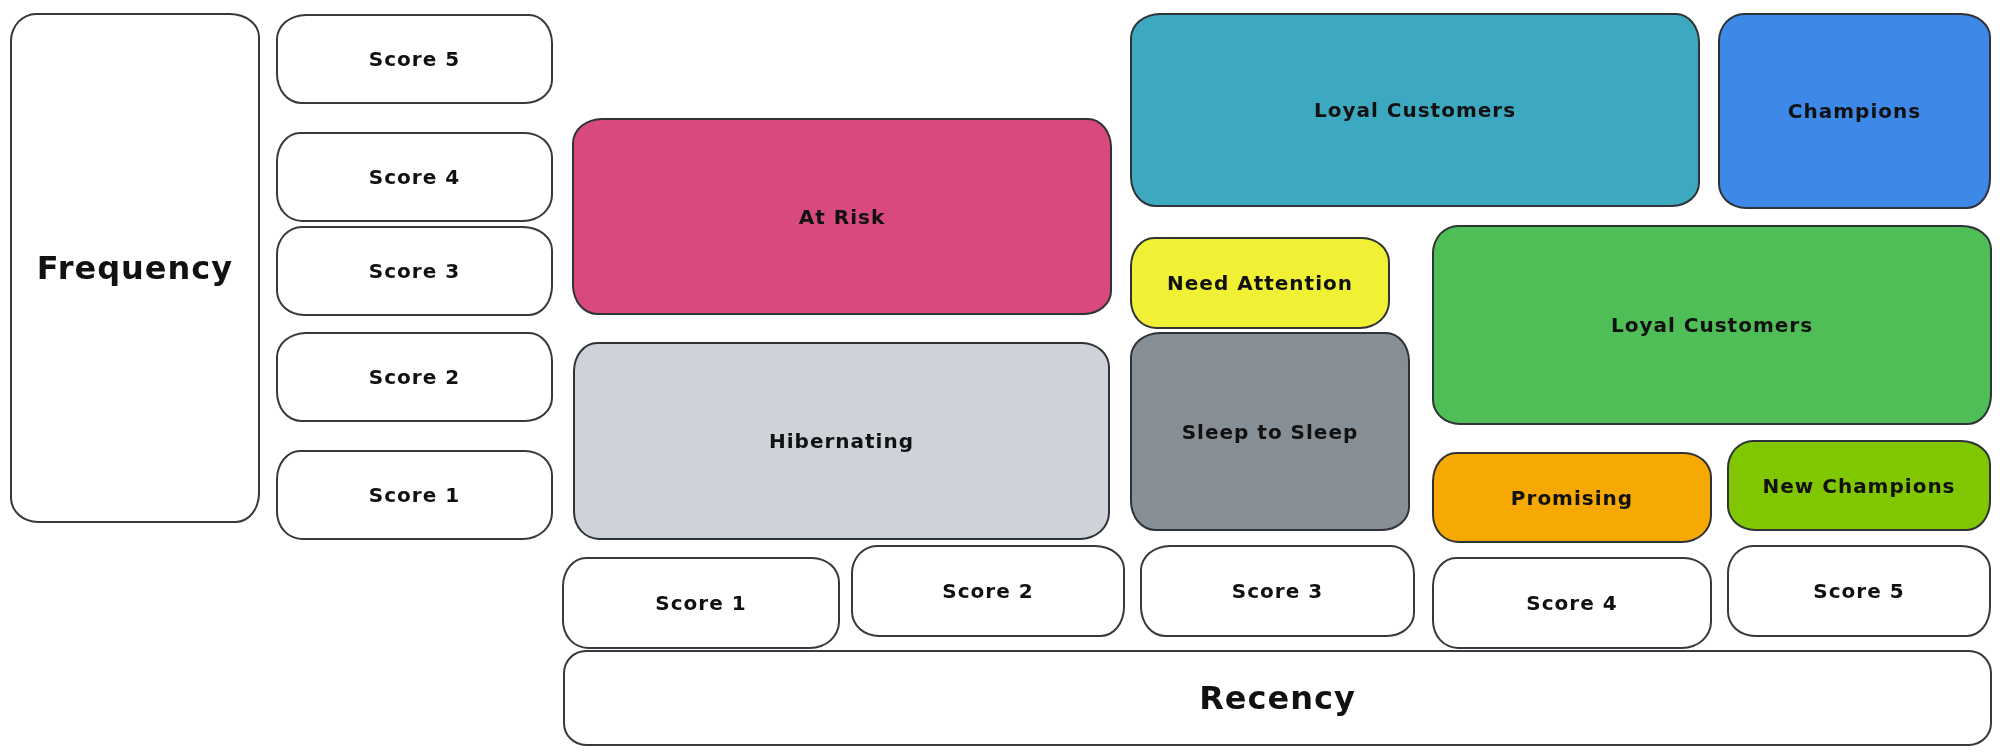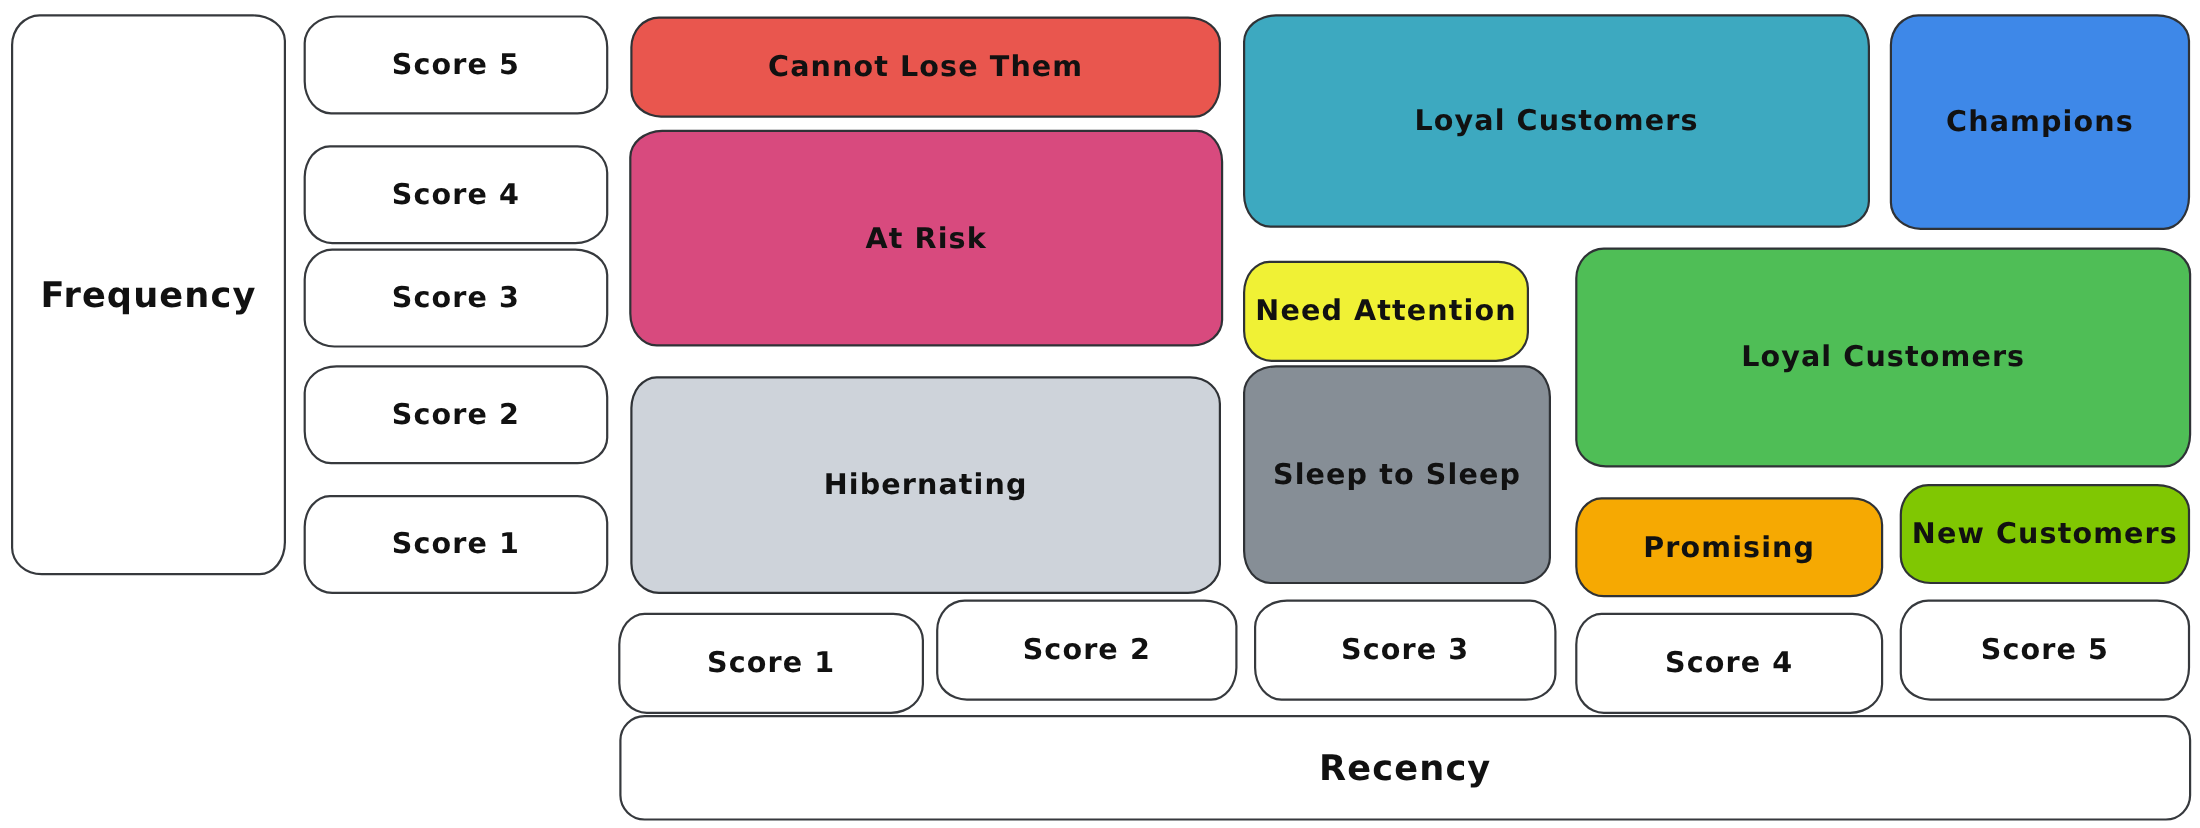--- a/index.html
+++ b/index.html
@@ -12,21 +12,21 @@
     color: #111111;
   }
   .box {
     position: absolute;
     display: flex;
     align-items: center;
     justify-content: center;
     box-sizing: border-box;
     border: 2.5px solid #36393d;
     background: #ffffff;
-    font-size: 26px;
+    font-size: 20px;
     font-weight: 600;
     letter-spacing: 1px;
     text-align: center;
     white-space: nowrap;
   }
   .r1 { border-radius: 26px 30px 24px 28px / 28px 24px 30px 25px; }
   .r2 { border-radius: 30px 24px 28px 25px / 25px 29px 24px 30px; }
   .r3 { border-radius: 24px 28px 30px 26px / 29px 25px 27px 28px; margin-top: 12px; }
   .axis-label { font-size: 32px; }
   .seg { border-color: #2f3236; }
@@ -37,31 +37,30 @@
 <div id="canvas">
 
   <div class="box axis-label r1" style="left:10px; top:13px; width:250px; height:510px;">Frequency</div>
 
   <div class="box r2" style="left:276px; top:14px;  width:277px; height:90px;">Score 5</div>
   <div class="box r3" style="left:276px; top:120px; width:277px; height:90px;">Score 4</div>
   <div class="box r1" style="left:276px; top:226px; width:277px; height:90px;">Score 3</div>
   <div class="box r2" style="left:276px; top:332px; width:277px; height:90px;">Score 2</div>
   <div class="box r3" style="left:276px; top:438px; width:277px; height:90px;">Score 1</div>
 
-  <div class="box seg r1" style="left: 573px; top: 15px; width: 537px; height: 92px; background: rgb(233, 86, 78);">Cannot Lose Them</div>
   <div class="box seg r2" style="left: 572px; top: 118px; width: 540px; height: 197px; background: rgb(216, 74, 126);">At Risk</div>
   <div class="box seg r3" style="left: 573px; top: 330px; width: 537px; height: 198px; background: rgb(206, 211, 218);">Hibernating</div>
 
   <div class="box seg r2" style="left: 1130px; top: 13px; width: 570px; height: 194px; background: rgb(61, 169, 192);">Loyal Customers</div>
   <div class="box seg r1" style="left: 1718px; top: 13px; width: 273px; height: 196px; background: rgb(62, 136, 232);">Champions</div>
   <div class="box seg r3" style="left: 1130px; top: 225px; width: 260px; height: 92px; background: rgb(240, 241, 53);">Need Attention</div>
   <div class="box seg r1" style="left: 1432px; top: 225px; width: 560px; height: 200px; background: rgb(79, 190, 86);">Loyal Customers</div>
   <div class="box seg r2" style="left: 1130px; top: 332px; width: 280px; height: 199px; background: rgb(134, 142, 150);">Sleep to Sleep</div>
   <div class="box seg r3" style="left: 1432px; top: 440px; width: 280px; height: 91px; background: rgb(246, 169, 2);">Promising</div>
-  <div class="box seg r1" style="left: 1727px; top: 440px; width: 264px; height: 91px; background: rgb(128, 199, 2);">New Customers</div>
+  <div class="box seg r1" style="left: 1727px; top: 440px; width: 264px; height: 91px; background: rgb(128, 199, 2);">New Champions</div>
 
   <div class="box r3" style="left:562px;  top:545px; width:278px; height:92px;">Score 1</div>
   <div class="box r1" style="left:851px;  top:545px; width:274px; height:92px;">Score 2</div>
   <div class="box r2" style="left:1140px; top:545px; width:275px; height:92px;">Score 3</div>
   <div class="box r3" style="left:1432px; top:545px; width:280px; height:92px;">Score 4</div>
   <div class="box r1" style="left:1727px; top:545px; width:264px; height:92px;">Score 5</div>
 
   <div class="box axis-label r2" style="left:563px; top:650px; width:1429px; height:96px;border-radius:23px;">Recency</div>
 
 </div>

